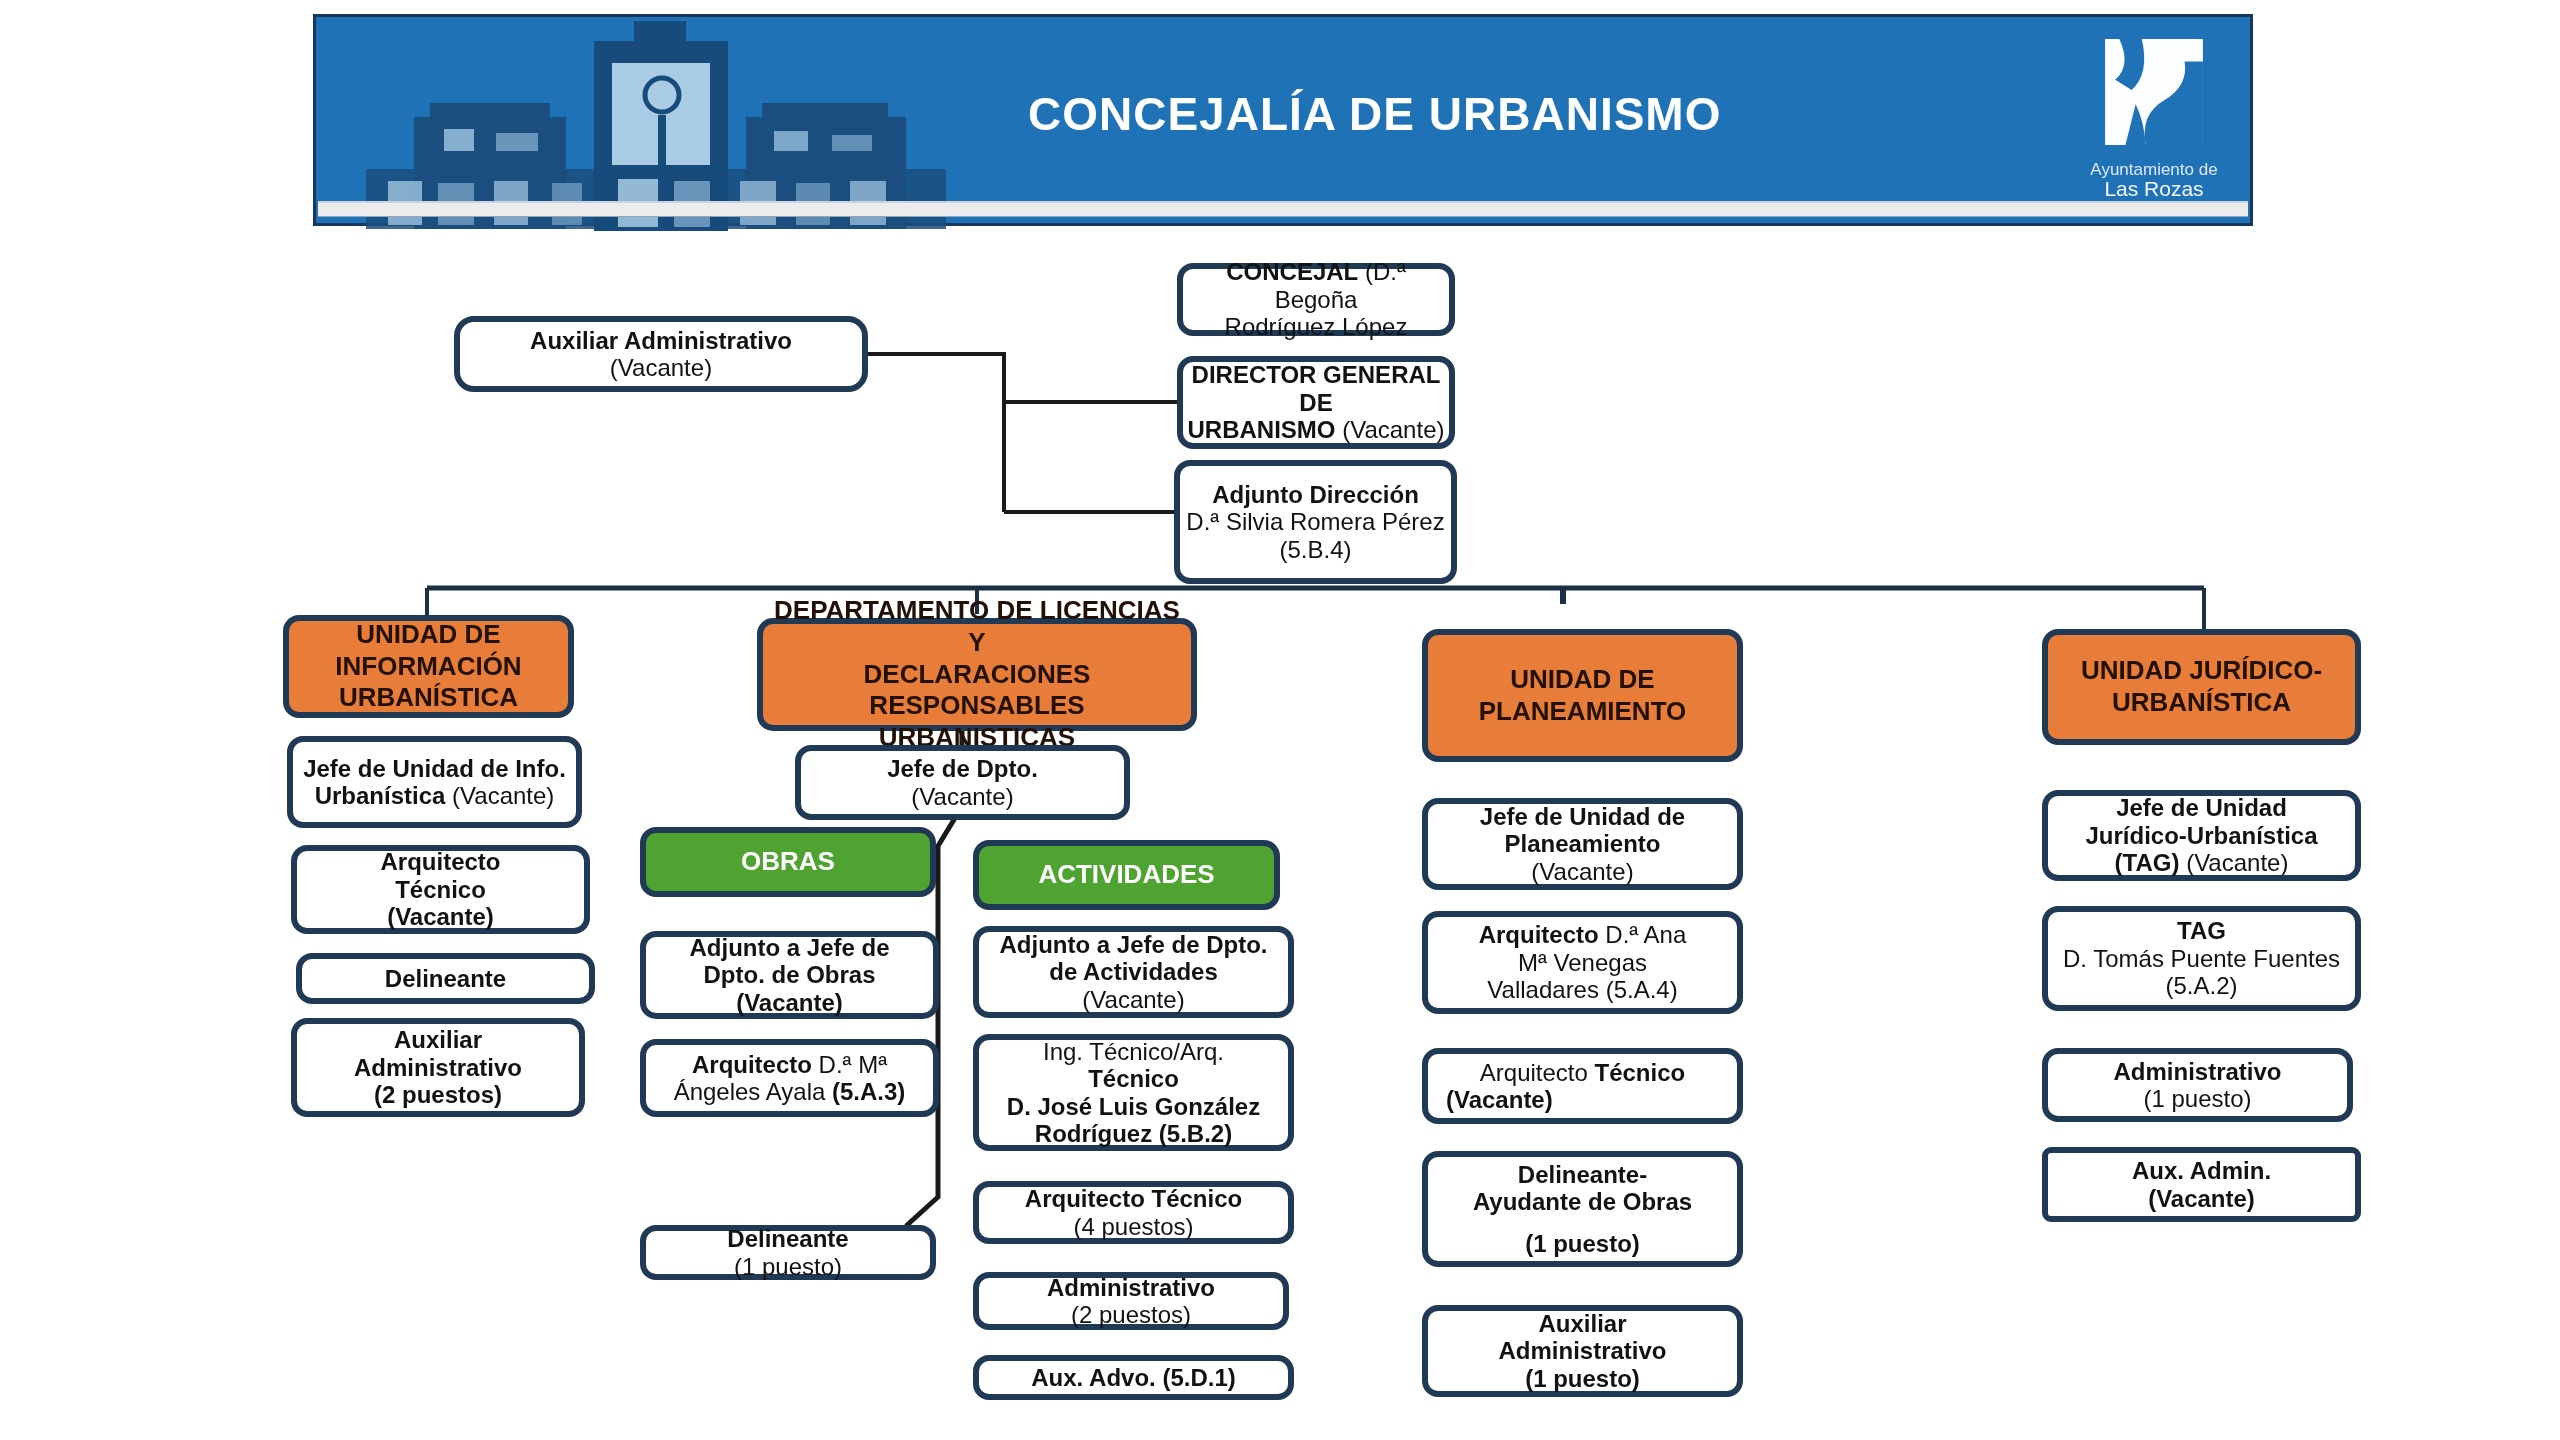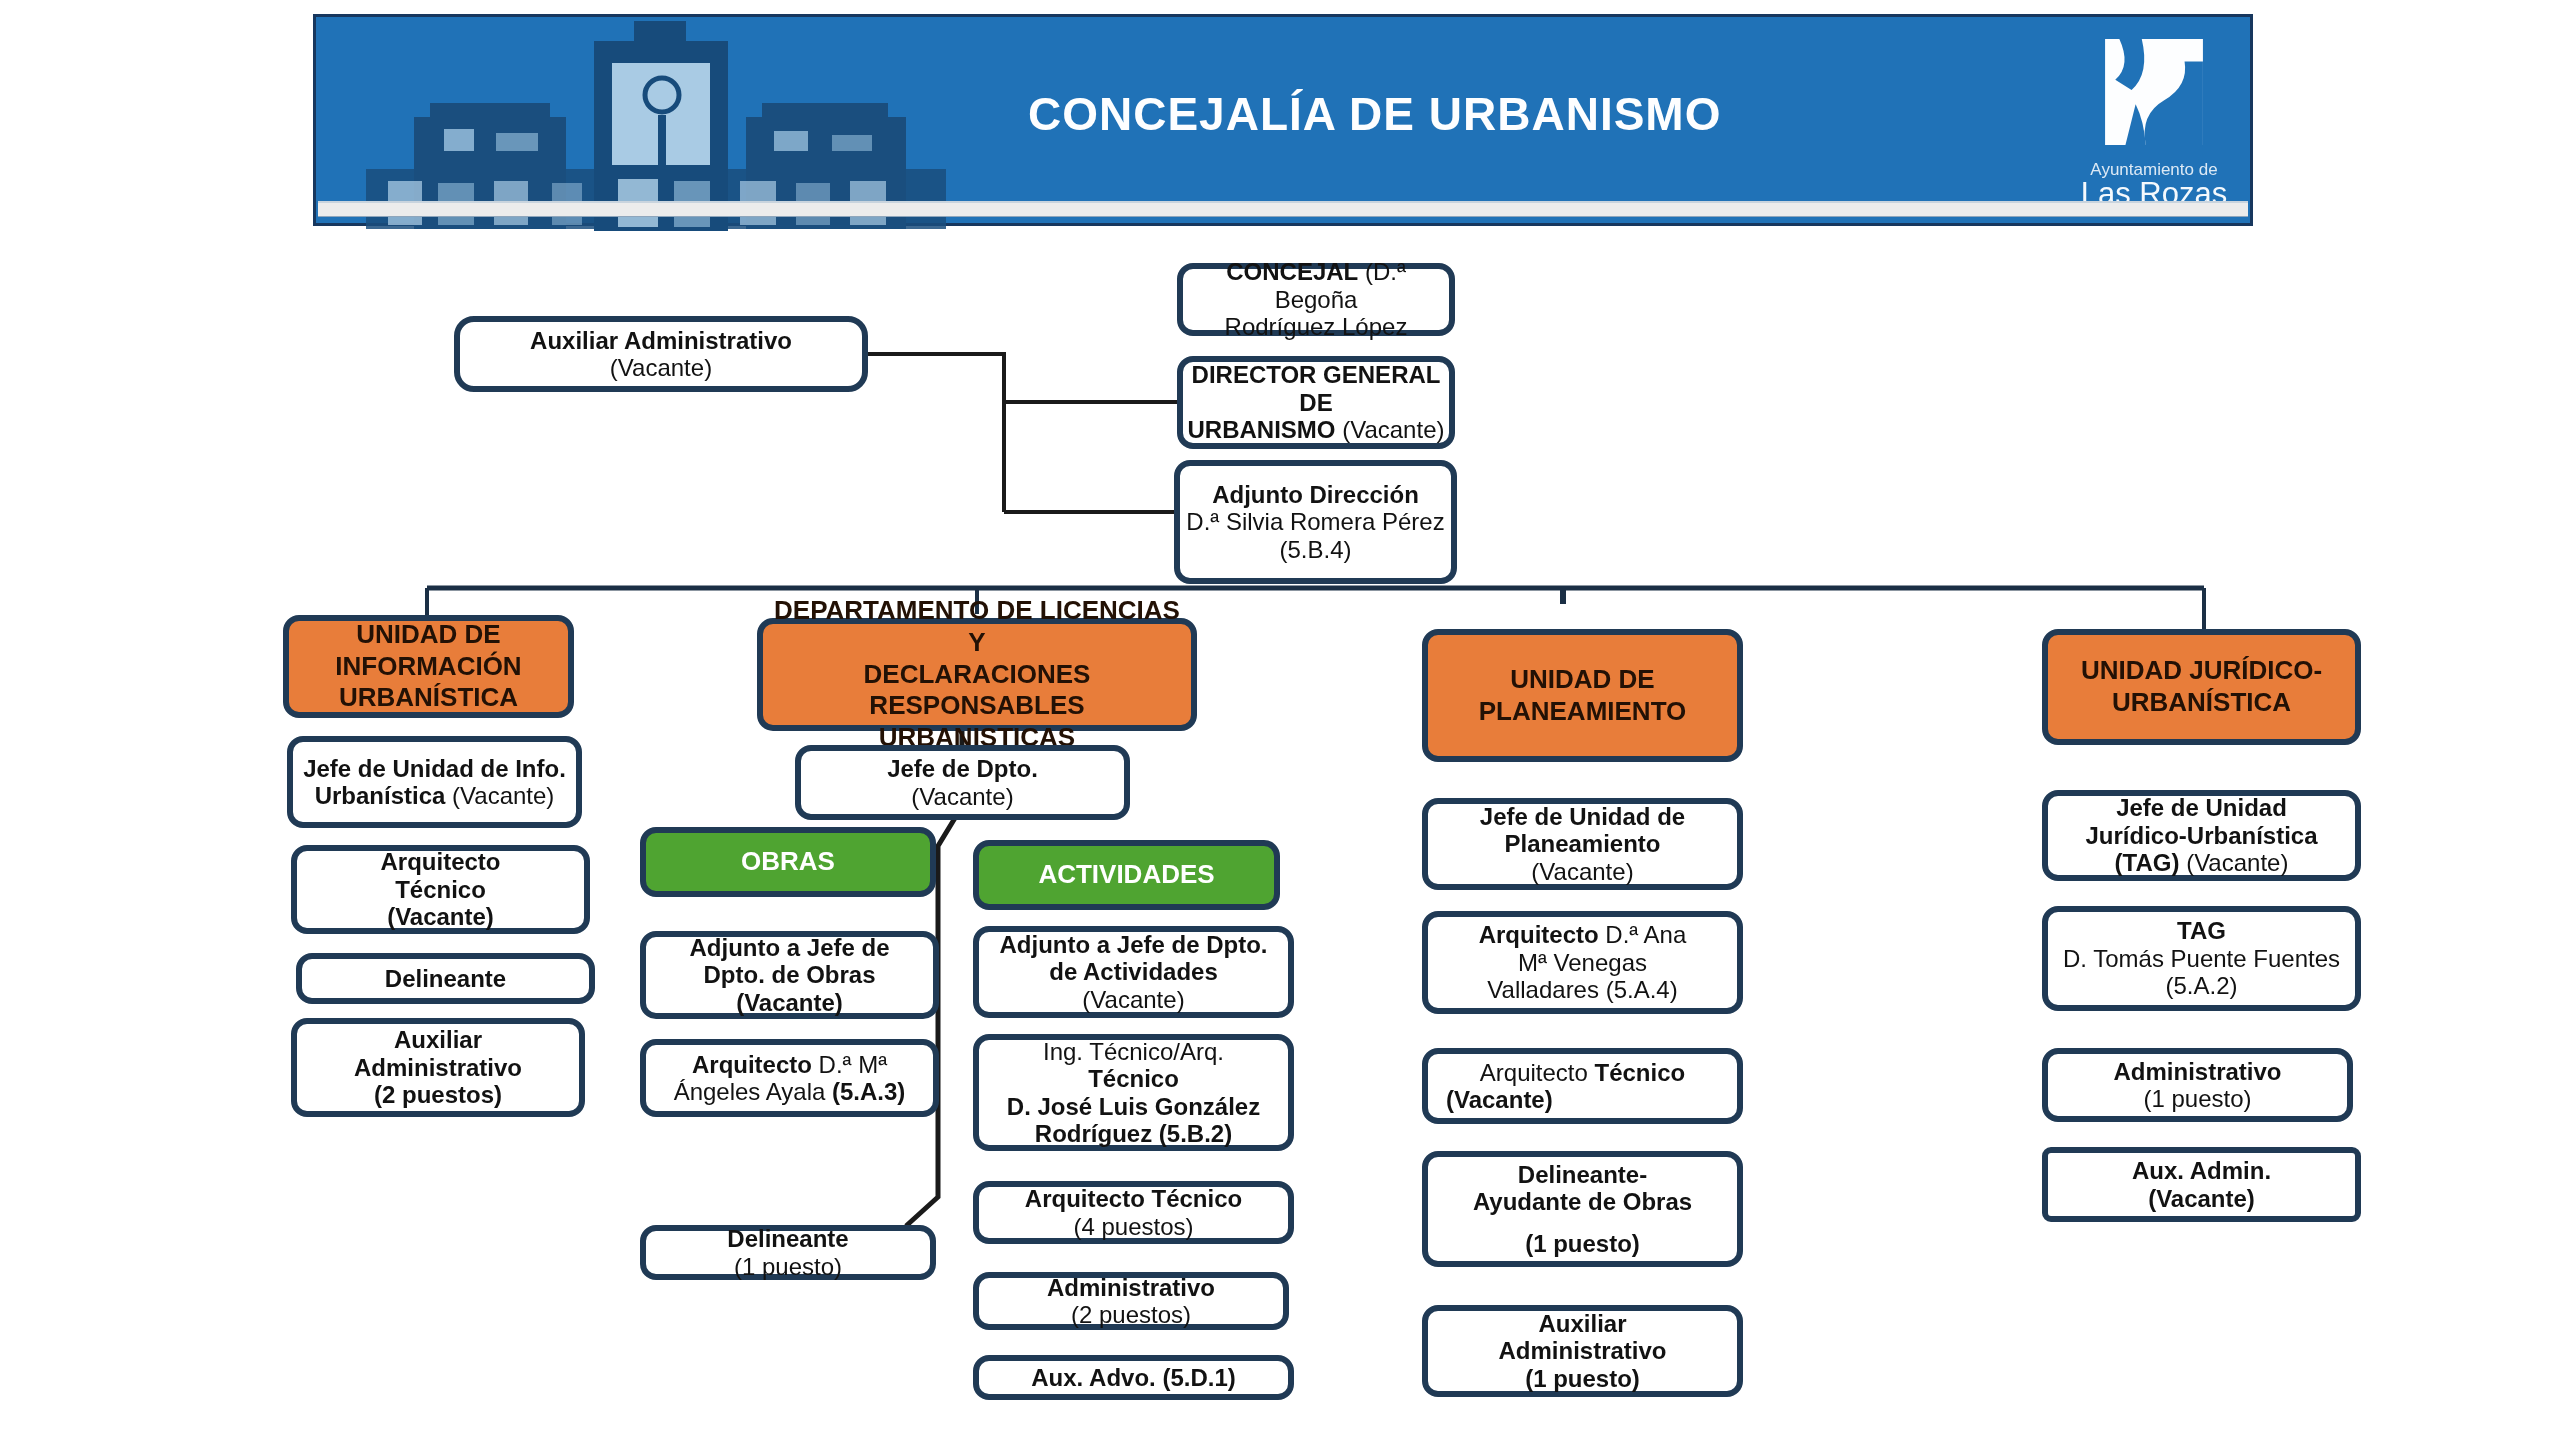--- a/index.html
+++ b/index.html
@@ -11,21 +11,21 @@
           background:#2072B7;border:3px solid #17375E;box-sizing:border-box;padding-left:16px;}
   .banner-stripe{position:absolute;left:2px;right:2px;bottom:6px;height:13px;
                  background:#ECECEC;border-top:2px solid #C9D4DE;border-bottom:1px solid #8FA6BC;}
   .banner-title{position:absolute;left:712px;top:70px;color:#FDFEFF;font-size:46px;
                 font-weight:bold;letter-spacing:1px;white-space:nowrap;}
   .building{position:absolute;left:10px;top:4px;}
   .logo{position:absolute;right:8px;top:8px;width:176px;height:208px;display:flex;
         flex-direction:column;align-items:center;justify-content:flex-start;}
   .logo-mark{margin-top:14px;}
   .logo-small{color:#DCE9F5;font-size:17px;margin-top:16px;line-height:1;}
-  .logo-big{color:#F4F9FD;font-size:31px;line-height:1.05;}
+  .logo-big{color:#F4F9FD;font-size:21px;line-height:1.05;}
 
   
   .box{position:absolute;background:#ffffff;border:6px solid #203A55;border-radius:16px;
        box-sizing:border-box;display:flex;flex-direction:column;justify-content:center;
        align-items:center;text-align:center;font-size:24px;line-height:1.14;color:#121212;
        z-index:2;padding:2px 4px;}
   .hdr{background:#E87D3A;color:#231105;font-weight:bold;font-size:26px;line-height:1.22;}
   .green{background:#4FA431;color:#ffffff;font-weight:bold;font-size:26px;}
   .ln{display:block;}
   .b{font-weight:bold;}

